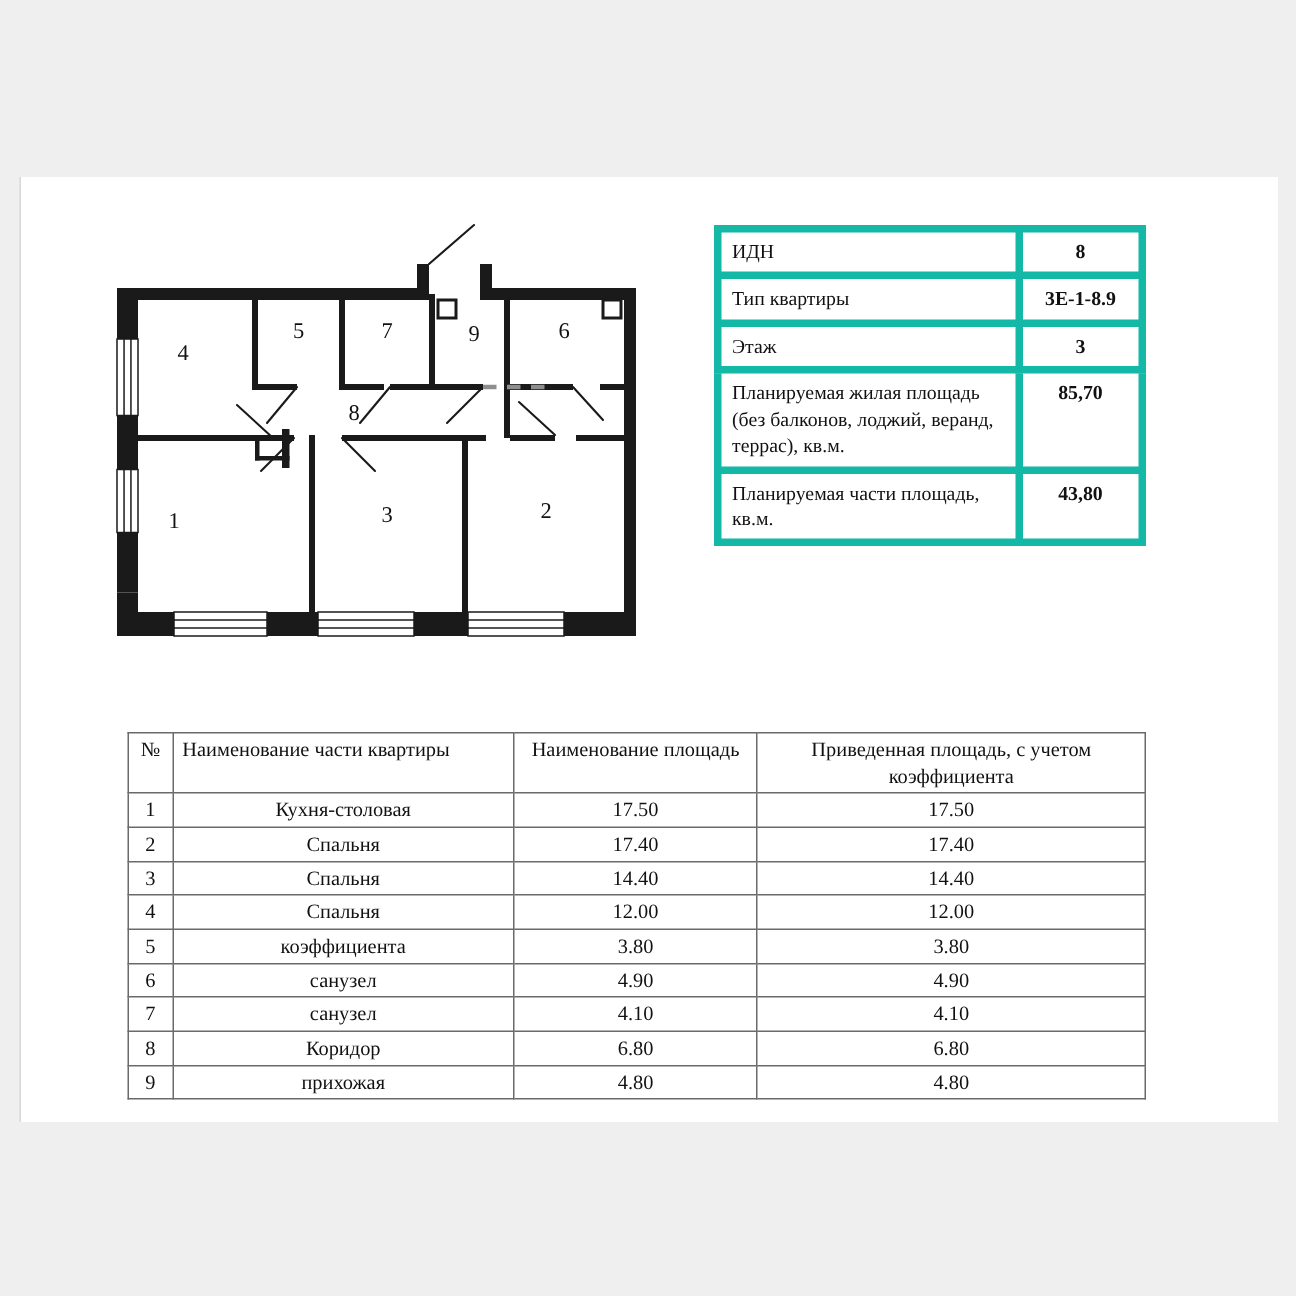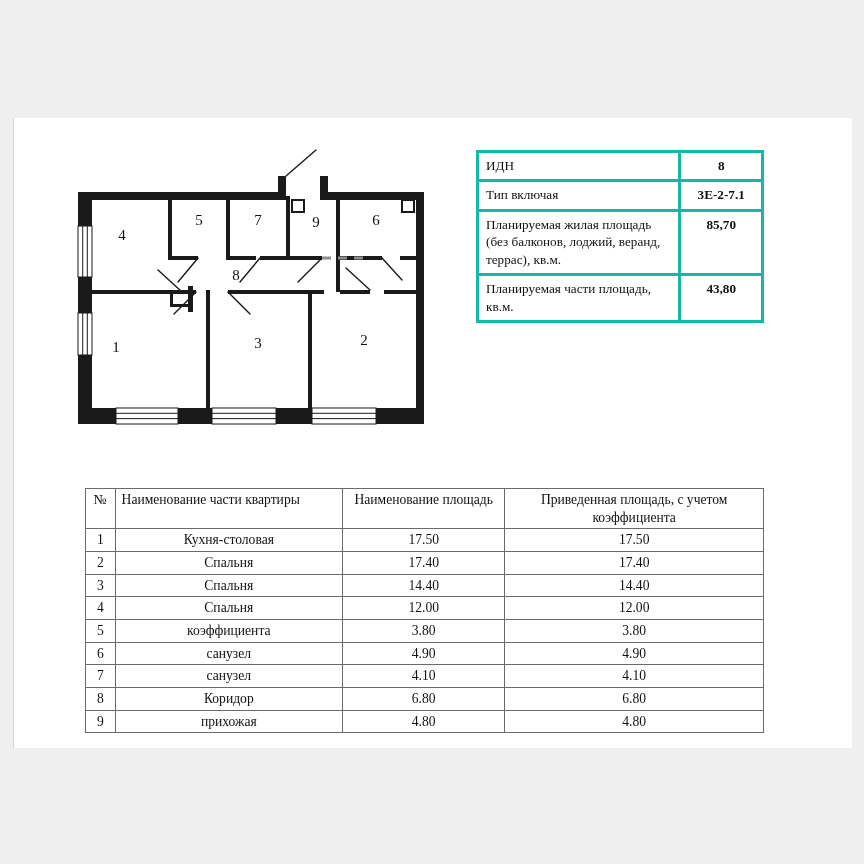--- a/index.html
+++ b/index.html
@@ -20,21 +20,21 @@
   
   #info-table {
     position:absolute;
     left:462px; top:32px;
     width:288px;
     border-collapse:collapse;
     font-size:13.2px;
     color:#111;
   }
   #info-table td {
-    border:3px solid #14b8a6;
+    border:5px solid #14b8a6;
     padding:4px 7px 5px 7px;
     vertical-align:top;
     line-height:1.32;
   }
   #info-table td.label { width:205px; }
   #info-table td.value {
     width:83px;
     text-align:center;
     font-weight:bold;
     white-space:nowrap;
@@ -196,22 +196,26 @@
     </svg>
   </div>
 
   <table id="info-table">
     <tbody>
       <tr>
         <td class="label">ИДН</td>
         <td class="value">8</td>
       </tr>
       <tr>
-        <td class="label">Тип включая</td>
-        <td class="value">3Е-2-7.1</td>
+        <td class="label">Тип квартиры</td>
+        <td class="value">3Е-1-8.9</td>
+      </tr>
+      <tr>
+        <td class="label">Этаж</td>
+        <td class="value">3</td>
       </tr>
       <tr>
         <td class="label">Планируемая жилая площадь (без балконов, лоджий, веранд, террас), кв.м.</td>
         <td class="value">85,70</td>
       </tr>
       <tr>
         <td class="label">Планируемая части площадь, кв.м.</td>
         <td class="value">43,80</td>
       </tr>
     </tbody>

